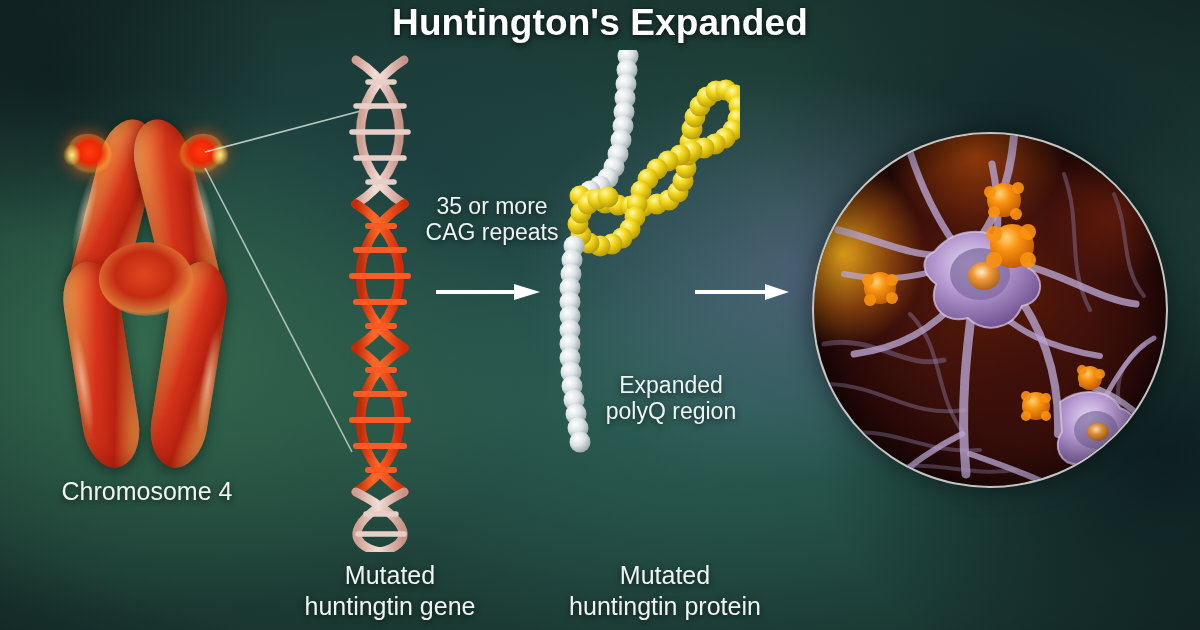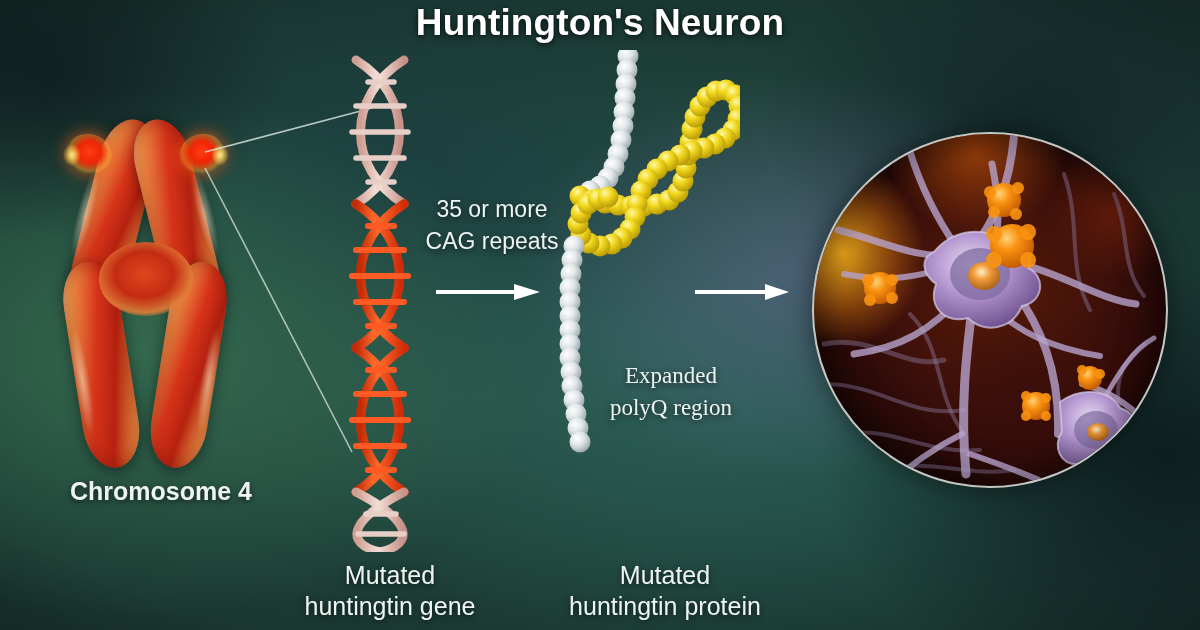--- a/index.html
+++ b/index.html
@@ -36,24 +36,24 @@
   .title{
     position:absolute;left:0;right:0;top:2px;text-align:center;
     font-size:37px;font-weight:bold;color:#fff;letter-spacing:.1px;
     text-shadow:0 2px 7px rgba(0,0,0,.66),0 0 2px rgba(0,0,0,.5);
   }
   .lbl{
     position:absolute;color:#eef4f2;font-size:25px;line-height:31px;
     text-align:center;text-shadow:0 2px 6px rgba(0,0,0,.62);
     white-space:pre-line;
   }
-  .lbl.sm{font-size:23px;line-height:32px;}
-  #lbl-chr{left:16px;top:476px;width:290px;font-weight:bold;}
+  .lbl.sm{font-size:23px;line-height:26px;}
+  #lbl-chr{left:2px;top:476px;width:290px;}
   #lbl-cag{left:398px;top:193px;width:188px;}
-  #lbl-polyq{left:576px;top:360px;width:190px;font-family:Liberation Serif, serif;}
+  #lbl-polyq{left:576px;top:372px;width:190px;}
   #lbl-gene{left:245px;top:560px;width:290px;}
   #lbl-prot{left:510px;top:560px;width:310px;}
   #lbl-neuron{left:880px;top:500px;width:262px;}
 
   
   .arrow{position:absolute;}
   #arrow1{left:436px;top:272px;}
   #arrow2{left:695px;top:272px;}
 
   
@@ -403,21 +403,21 @@
 
   <div class="bg vig"></div>
 
   <svg class="arrow" id="arrow1" width="106" height="40" viewBox="0 0 106 40">
     <path d="M0 18 L78 18 L78 12 L104 20 L78 28 L78 22 L0 22 Z" fill="#ffffff"></path>
   </svg>
   <svg class="arrow" id="arrow2" width="96" height="40" viewBox="0 0 96 40">
     <path d="M0 18 L70 18 L70 12 L94 20 L70 28 L70 22 L0 22 Z" fill="#ffffff"></path>
   </svg>
 
-  <div class="title">Huntington's Neuron</div>
+  <div class="title">Huntington's Expanded</div>
   <div class="lbl" id="lbl-chr">Chromosome 4</div>
   <div class="lbl sm" id="lbl-cag">35 or more
 CAG repeats</div>
   <div class="lbl sm" id="lbl-polyq">Expanded
 polyQ region</div>
   <div class="lbl" id="lbl-gene">Mutated
 huntingtin gene</div>
   <div class="lbl" id="lbl-prot">Mutated
 huntingtin protein</div>
 

